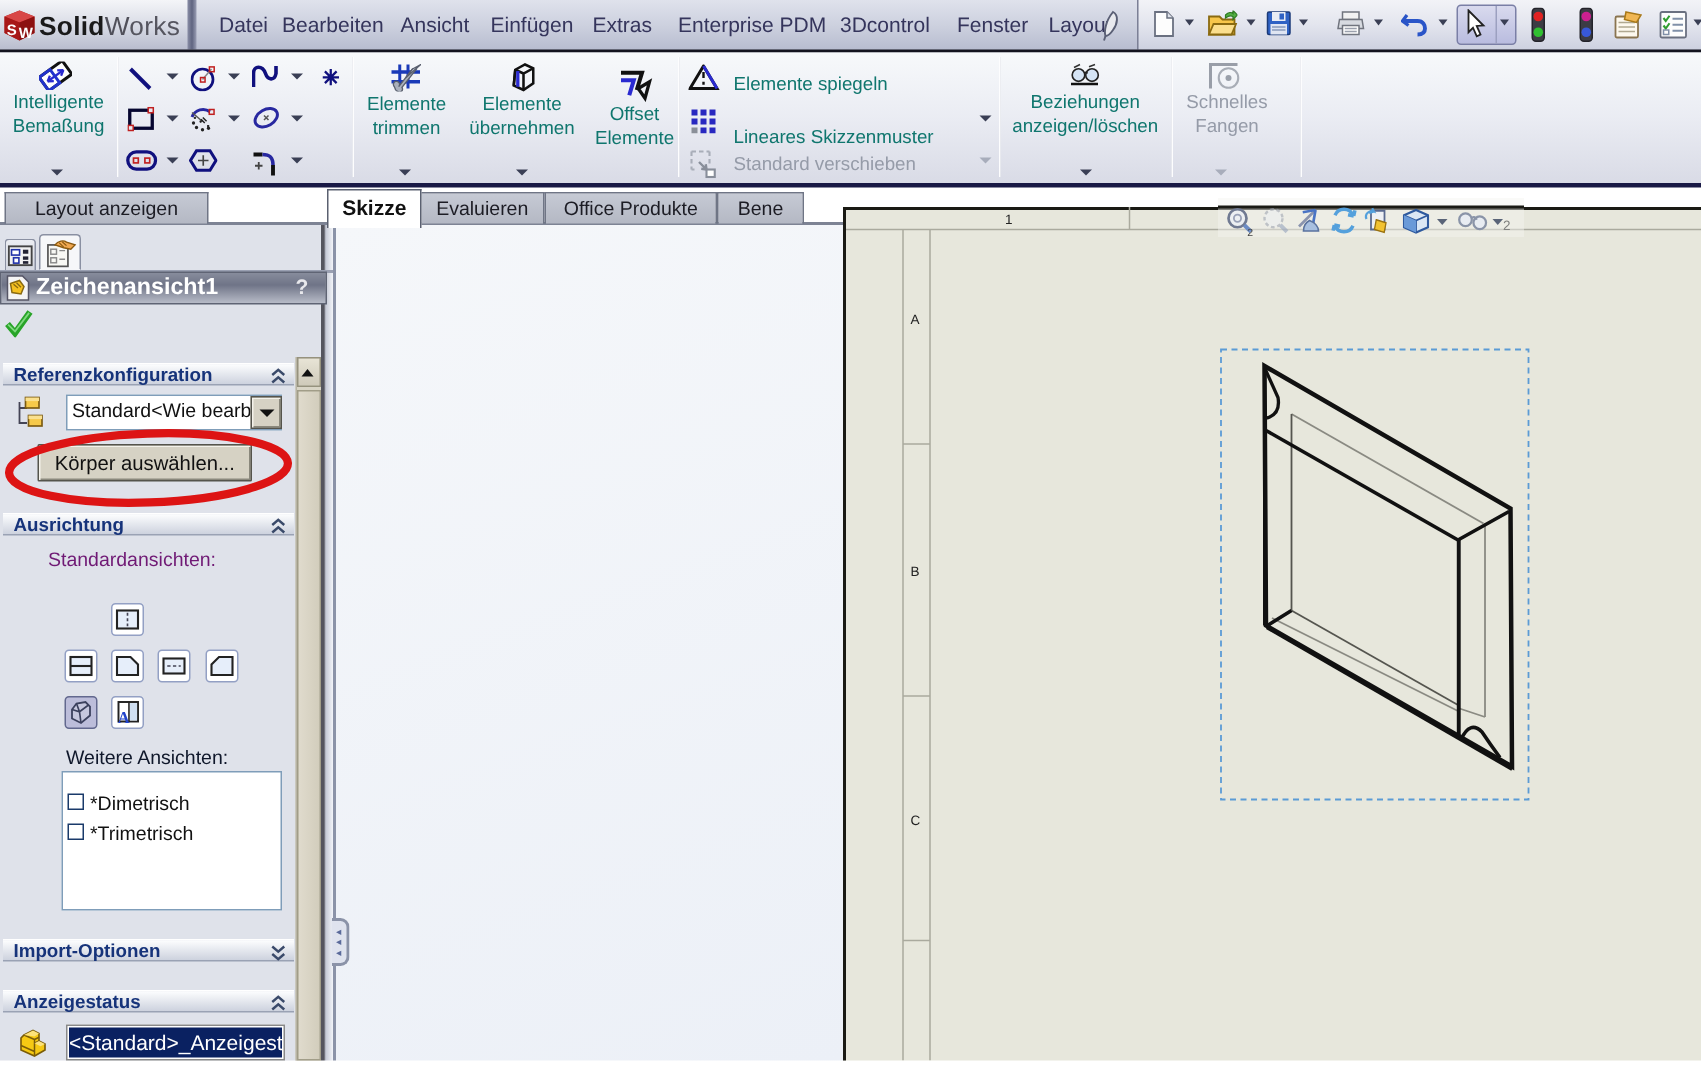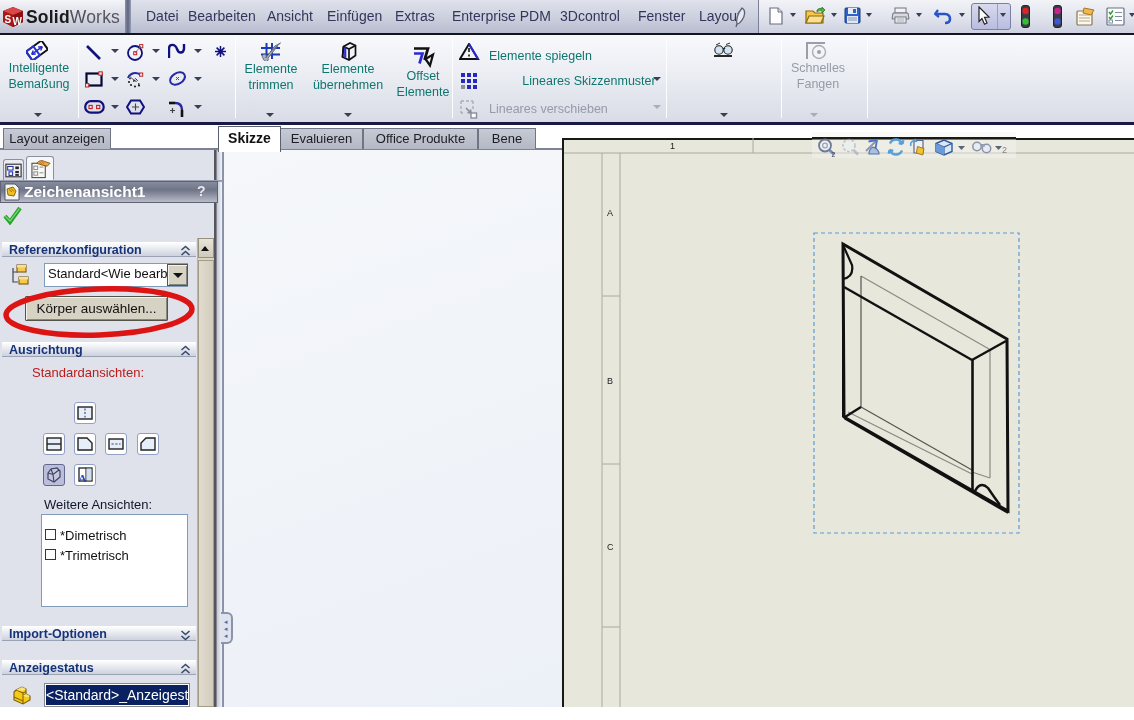--- a/index.html
+++ b/index.html
@@ -284,54 +284,55 @@
         <rect x="7" y="1" width="4" height="4"></rect>
         <rect x="13" y="1" width="4" height="4"></rect>
       <rect x="1" y="7" width="4" height="4"></rect>
         <rect x="7" y="7" width="4" height="4"></rect>
         <rect x="13" y="7" width="4" height="4"></rect>
       <rect x="7" y="13" width="4" height="4"></rect>
         <rect x="13" y="13" width="4" height="4"></rect>
     </g>
     <rect x="1" y="13" width="4" height="4" fill="#8a8f98"></rect>
   </svg>
-  <div class="tlabel" style="left:489px;top:74px;width:200px;text-align:center;">Lineares Skizzenmuster</div>
+  <div class="tlabel" style="left:489px;top:84px;width:200px;text-align:left;">Lineares Skizzenmuster</div>
   <div class="tdrop" style="left:653px;top:77px;"></div>
   <svg class="abs" style="left:460px;top:100px;" width="19" height="19" viewBox="0 0 19 19">
     <g stroke="#a8adb8" stroke-width="1.4" fill="none">
       <path d="M1 1 h3 M6 1 h3 M11 1 h2 M1 1 v3 M1 6 v3 M1 11 v2 M13 1 v3 M13 6 v3 M1 13 h2"></path>
     </g>
     <path d="M6 8 L11 13 M11 13 l-3.5 -0.5 M11 13 l-0.5 -3.5" stroke="#888e9a" stroke-width="1.6" fill="none"></path>
     <rect x="11" y="13" width="5.5" height="5" fill="#fff" stroke="#888e9a" stroke-width="1.4"></rect>
   </svg>
-  <div class="tlabel dis" style="left:489px;top:102px;width:200px;text-align:left;">Lineares verschieben</div>
+  <div class="tlabel dis" style="left:489px;top:102px;width:200px;text-align:left;">Standard verschieben</div>
   <div class="tdrop dis" style="left:653px;top:105px;"></div>
 
   <svg class="abs" style="left:712px;top:42px;" width="24" height="19" viewBox="0 0 24 19">
     <path d="M2 14 H20" stroke="#111" stroke-width="1.8"></path>
     <circle cx="7" cy="8" r="4.2" fill="#cfe0f4" fill-opacity="0.85" stroke="#222" stroke-width="1.1"></circle>
     <circle cx="16" cy="8" r="4.2" fill="#cfe0f4" fill-opacity="0.85" stroke="#222" stroke-width="1.1"></circle>
     <path d="M11 7 C11.8 6 12.4 6 13 7" fill="none" stroke="#222" stroke-width="1.1"></path>
     <path d="M4 3 L8 1 M14 2.5 L18 1" stroke="#333" stroke-width="1"></path>
   </svg>
+  <div class="tlabel" style="left:666px;top:61px;width:115px;">Beziehungen<br>anzeigen/löschen</div>
   <div class="tdrop" style="left:720px;top:113px;"></div>
 
   <svg class="abs" style="left:806px;top:42px;" width="22" height="18" viewBox="0 0 22 18">
     <path d="M1 17 V1 H19" fill="none" stroke="#999ea8" stroke-width="2"></path>
     <circle cx="13" cy="10" r="6.5" fill="none" stroke="#a8adb6" stroke-width="1.4"></circle>
     <circle cx="13" cy="10" r="2" fill="#9aa0aa"></circle>
   </svg>
   <div class="tlabel dis" style="left:781px;top:61px;width:74px;">Schnelles<br>Fangen</div>
   <div class="tdrop dis" style="left:810px;top:113px;"></div>
 
   <div class="abs" id="toolline"></div>
 
   <div class="abs" id="tabbar">
     <div class="ctabline"></div>
-    <div class="ctab" style="left:3px;width:108px;">Layout anzeigen</div>
+    <div class="ctab" style="left:3px;width:136px;">Layout anzeigen</div>
     <div class="ctab" style="left:119px;width:95px;margin-top:40px;">Beschriftung</div>
     <div class="ctab" style="left:280px;width:83px;">Evaluieren</div>
     <div class="ctab" style="left:363px;width:115px;">Office Produkte</div>
     <div class="ctab" style="left:478px;width:58px;">Bene</div>
     <div id="activetab" style="left:218px;width:63px;">Skizze</div>
   </div>
 
   <div class="abs" id="content">
     <div class="abs" id="pmpanel"></div>
     <div class="abs" id="pmedge"></div>
@@ -396,21 +397,21 @@
 
     <svg class="abs" style="left:0px;top:120px;" width="205" height="80" viewBox="0 0 205 80">
       <ellipse cx="99" cy="42" rx="93" ry="23" fill="none" stroke="#dd1414" stroke-width="5.5" transform="rotate(-2 99 42)"></ellipse>
     </svg>
 
     <div class="sect-head" style="top:192px;">Ausrichtung<span class="chev">
           <svg width="11" height="14" viewBox="0 0 11 14">
             <path d="M1.5 6 L5.5 2.5 L9.5 6 M1.5 11 L5.5 7.5 L9.5 11" fill="none" stroke="#3a4a6a" stroke-width="1.6"></path>
           </svg>
         </span></div>
-    <div class="abs" style="left:0px;top:215px;width:176px;text-align:center;font-size:13px;color:#b91c1c;">Standardansichten:</div>
+    <div class="abs" style="left:0px;top:215px;width:176px;text-align:center;font-size:13px;color:#701a75;">Standardansichten:</div>
 
     <div class="abs vbtn" style="left:74px;top:252px;">
         <svg width="20" height="20" viewBox="0 0 20 20">
           <rect x="3" y="4" width="14" height="12" fill="#e6eefa" stroke="#222" stroke-width="1.4"></rect>
           <path d="M10 5.5 V14.5" stroke="#445" stroke-width="1.1" stroke-dasharray="2 1.6"></path>
         </svg>
       </div>
     <div class="abs vbtn" style="left:43px;top:283px;">
         <svg width="20" height="20" viewBox="0 0 20 20">
           <rect x="3" y="4" width="14" height="12" fill="#e6eefa" stroke="#222" stroke-width="1.4"></rect>

